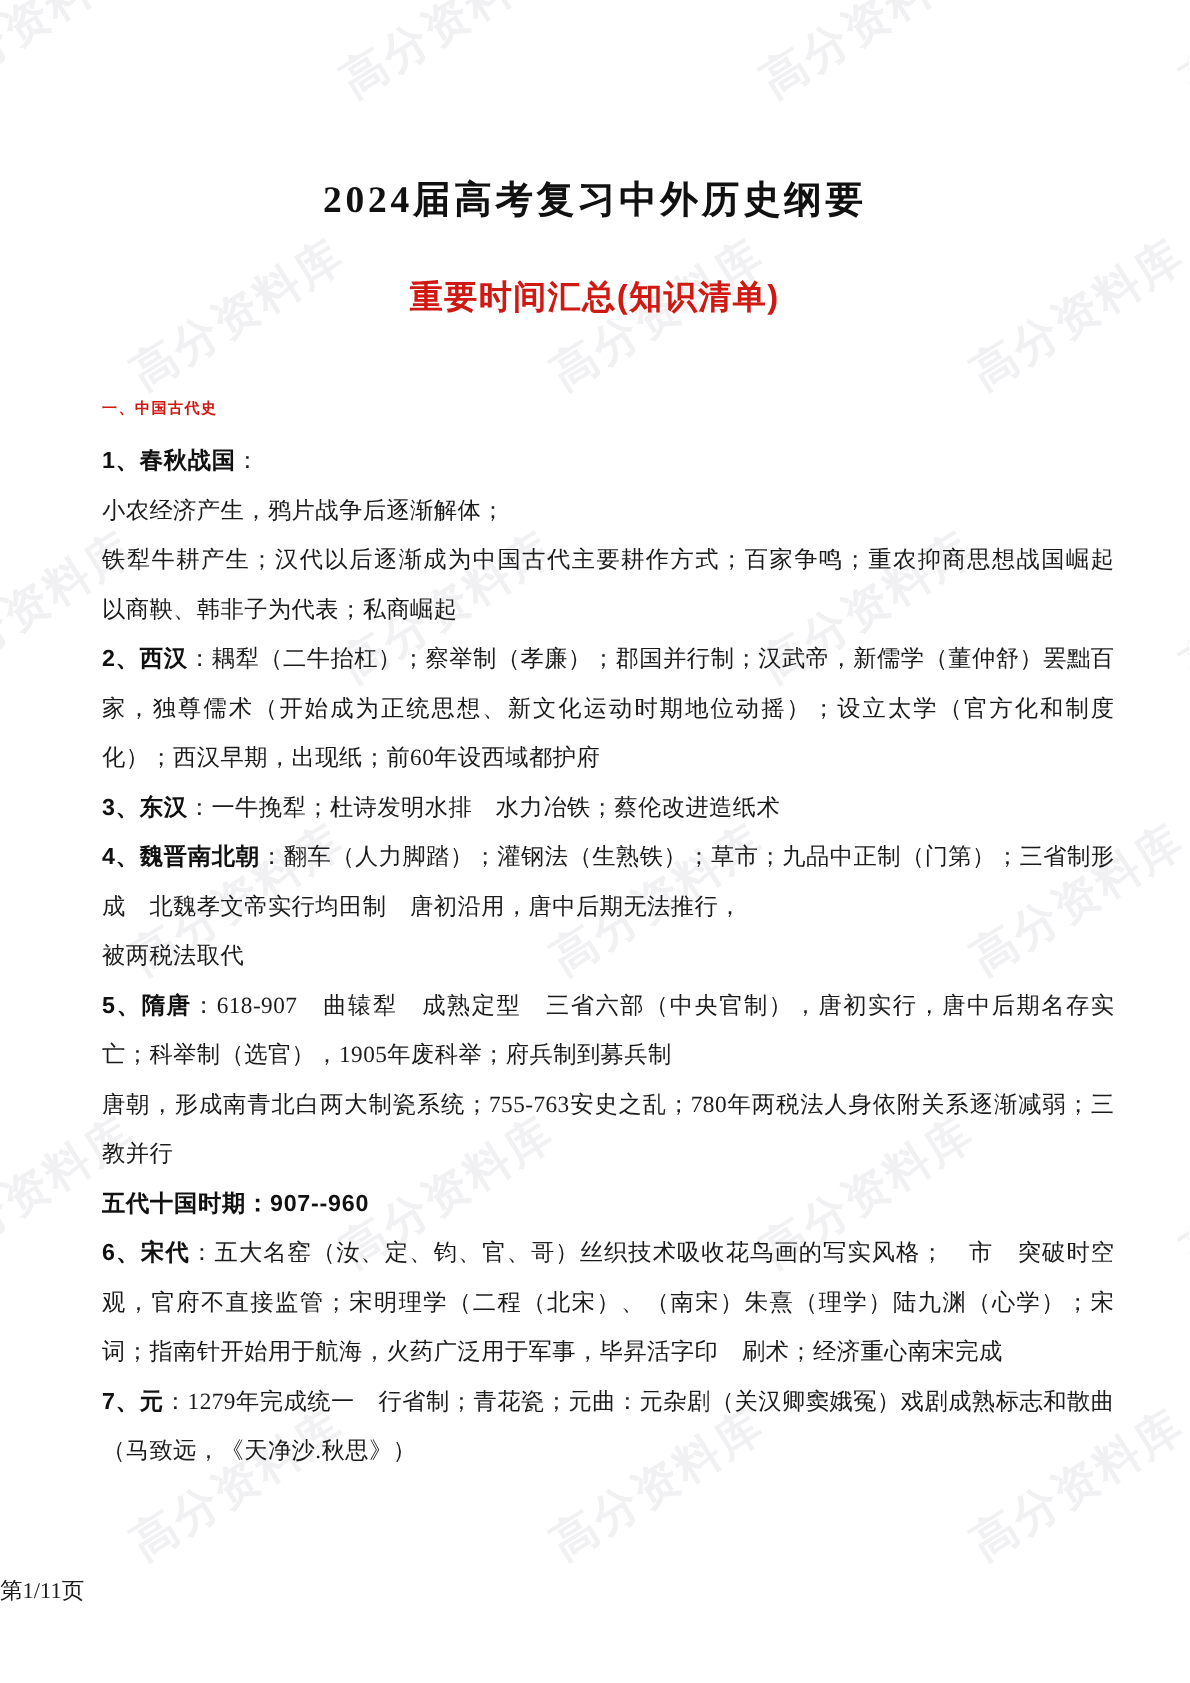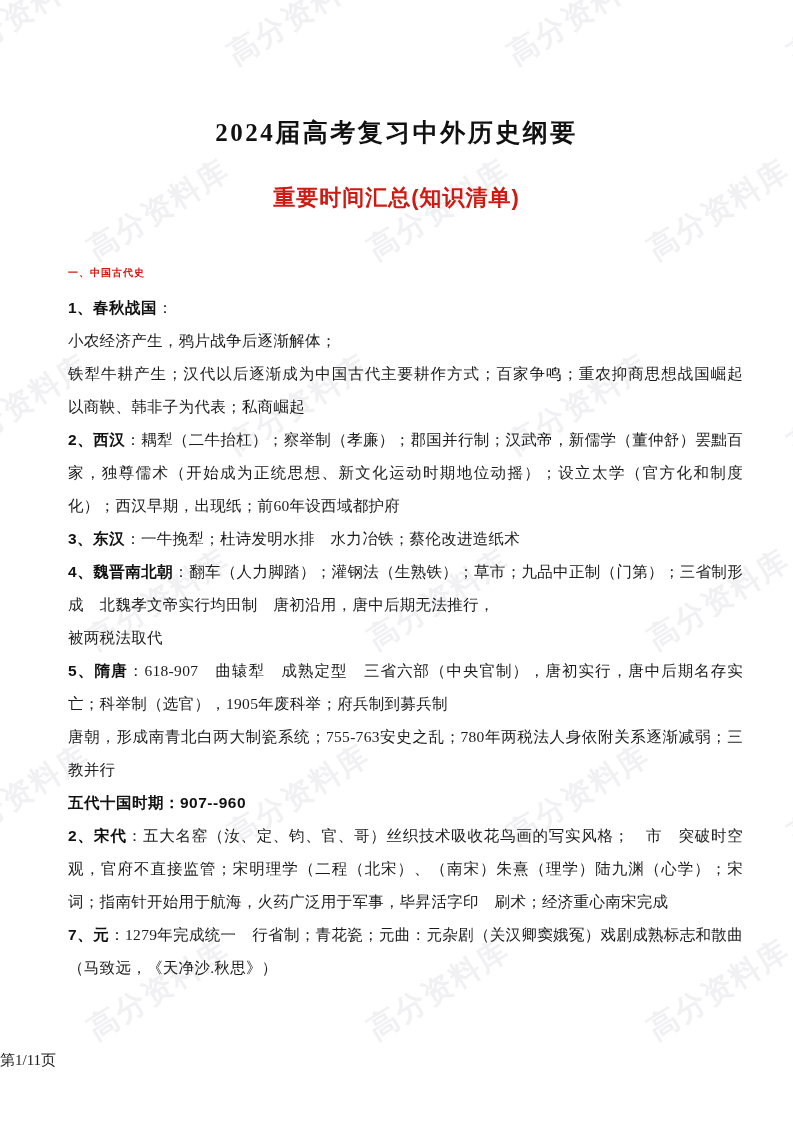--- a/index.html
+++ b/index.html
@@ -169,21 +169,21 @@
       <p class="para"><span class="lbl">3、东汉</span><span>：</span><span>一牛挽犁；杜诗发明水排　水力冶铁；蔡伦改进造纸术</span></p>
 
       <p class="para"><span class="lbl">4、魏晋南北朝</span><span>：</span><span>翻车（人力脚踏）；灌钢法（生熟铁）；草市；九品中正制（门第）；三省制形成　北魏孝文帝实行均田制　唐初沿用，唐中后期无法推行，</span></p>
       <p class="para">被两税法取代</p>
 
       <p class="para"><span class="lbl">5、隋唐</span><span>：</span><span>618-907　曲辕犁　成熟定型　三省六部（中央官制），唐初实行，唐中后期名存实亡；科举制（选官），1905年废科举；府兵制到募兵制</span></p>
       <p class="para">唐朝，形成南青北白两大制瓷系统；755-763安史之乱；780年两税法人身依附关系逐渐减弱；三教并行</p>
 
       <p class="para-strong">五代十国时期：907--960</p>
 
-      <p class="para"><span class="lbl">2、宋代</span><span>：</span><span>五大名窑（汝、定、钧、官、哥）丝织技术吸收花鸟画的写实风格；　市　突破时空观，官府不直接监管；宋明理学（二程（北宋）、（南宋）朱熹（理学）陆九渊（心学）；宋词；指南针开始用于航海，火药广泛用于军事，毕昇活字印　刷术；经济重心南宋完成</span></p>
+      <p class="para"><span class="lbl">6、宋代</span><span>：</span><span>五大名窑（汝、定、钧、官、哥）丝织技术吸收花鸟画的写实风格；　市　突破时空观，官府不直接监管；宋明理学（二程（北宋）、（南宋）朱熹（理学）陆九渊（心学）；宋词；指南针开始用于航海，火药广泛用于军事，毕昇活字印　刷术；经济重心南宋完成</span></p>
 
       <p class="para"><span class="lbl">7、元</span><span>：</span><span>1279年完成统一　行省制；青花瓷；元曲：元杂剧（关汉卿窦娥冤）戏剧成熟标志和散曲（马致远，《天净沙.秋思》）</span></p>
 
     </div>
   </div>
 
   <div class="footer">第1/11页</div>
 
 </div>
 

